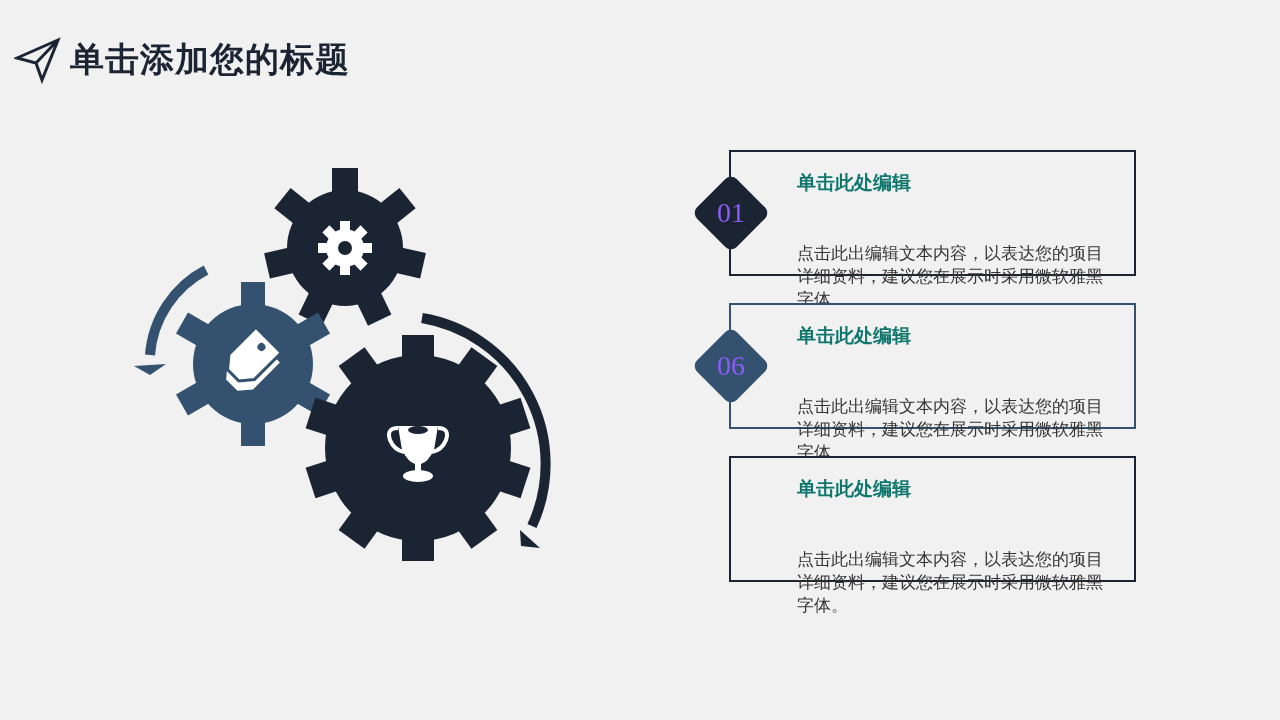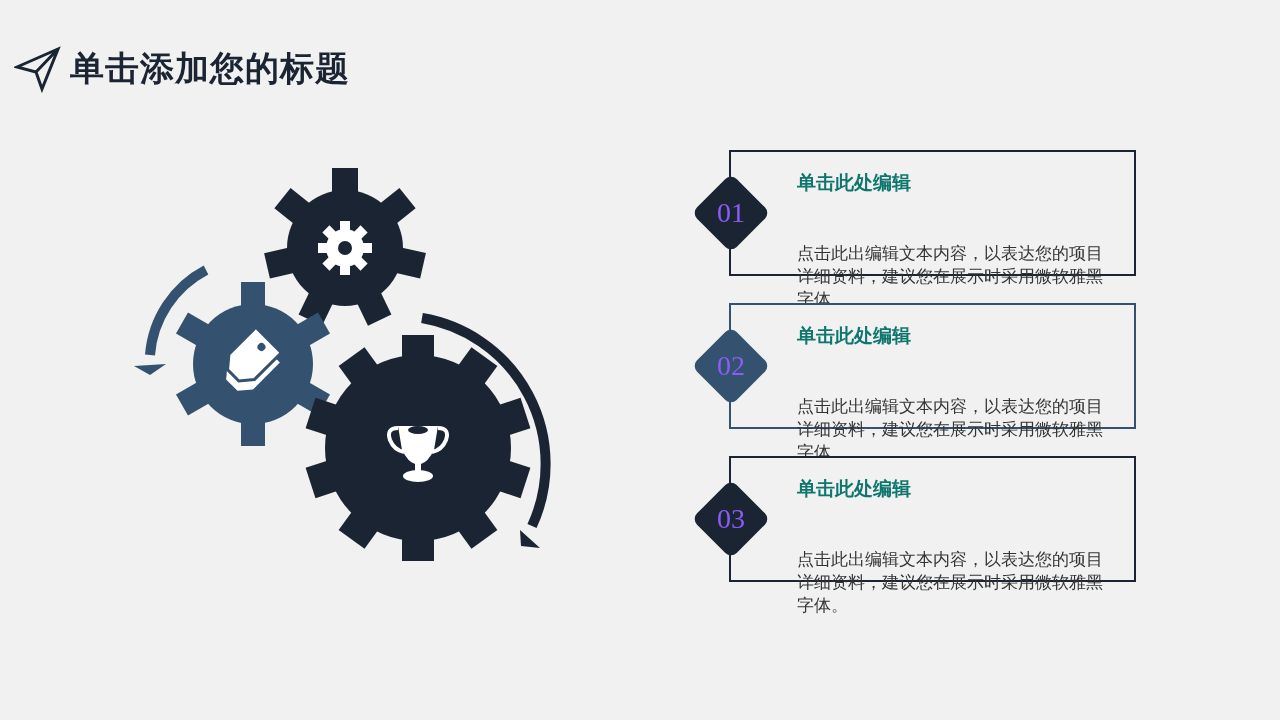--- a/index.html
+++ b/index.html
@@ -1,18 +1,18 @@
 <!DOCTYPE html>
 <html><head>
 <meta charset="utf-8">
 <style>
   html, body { margin:0; padding:0; }
   body { width:1280px; height:720px; background:#f1f1f1; position:relative; overflow:hidden;
          font-family:"DejaVu Sans","Liberation Sans",sans-serif; }
-  .title-wrap { position:absolute; left:14px; top:43px; height:52px; display:flex; align-items:center; }
+  .title-wrap { position:absolute; left:14px; top:34px; height:52px; display:flex; align-items:center; }
   .title-icon { width:48px; height:48px; }
   .title { margin-left:8px; font-size:34px; font-weight:bold; color:#1b2433; letter-spacing:1px; }
   .graphic { position:absolute; left:0; top:0; width:640px; height:720px; }
   .card { position:absolute; left:729px; width:407px; height:126px; border:2px solid #1b2433; box-sizing:border-box; background:#f1f1f1; }
   .card.blue { border-color:#34526f; }
   .card-heading { position:absolute; left:66px; top:18px; font-size:19px; font-weight:bold; color:#0f766e; }
   .card-body { position:absolute; left:66px; top:50px; width:320px; font-size:17px; line-height:23px; color:#333;margin-top:40px; }
   .badge { position:absolute; left:-42px; top:19px; width:84px; height:84px; }
   .badge svg { position:absolute; left:0; top:0; }
   .badge-num { position:absolute; left:0; top:0; width:84px; height:84px; line-height:84px; text-align:center;
@@ -123,28 +123,22 @@
   </div>
   <div class="card-heading">单击此处编辑</div>
   <div class="card-body">点击此出编辑文本内容，以表达您的项目详细资料，建议您在展示时采用微软雅黑字体。</div>
 </div>
 
 <div class="card blue" style="top:303px;">
   <div class="badge">
     <svg width="84" height="84" viewBox="0 0 84 84">
       <rect x="14" y="14" width="56" height="56" rx="8" transform="rotate(45 42 42)" fill="#34526f"></rect>
     </svg>
-    <div class="badge-num">02</div>
+    <div class="badge-num">06</div>
   </div>
   <div class="card-heading">单击此处编辑</div>
   <div class="card-body">点击此出编辑文本内容，以表达您的项目详细资料，建议您在展示时采用微软雅黑字体。</div>
 </div>
 
 <div class="card" style="top:456px;">
-  <div class="badge">
-    <svg width="84" height="84" viewBox="0 0 84 84">
-      <rect x="14" y="14" width="56" height="56" rx="8" transform="rotate(45 42 42)" fill="#1b2433"></rect>
-    </svg>
-    <div class="badge-num">03</div>
-  </div>
   <div class="card-heading">单击此处编辑</div>
   <div class="card-body">点击此出编辑文本内容，以表达您的项目详细资料，建议您在展示时采用微软雅黑字体。</div>
 </div>
 
 </body></html>

